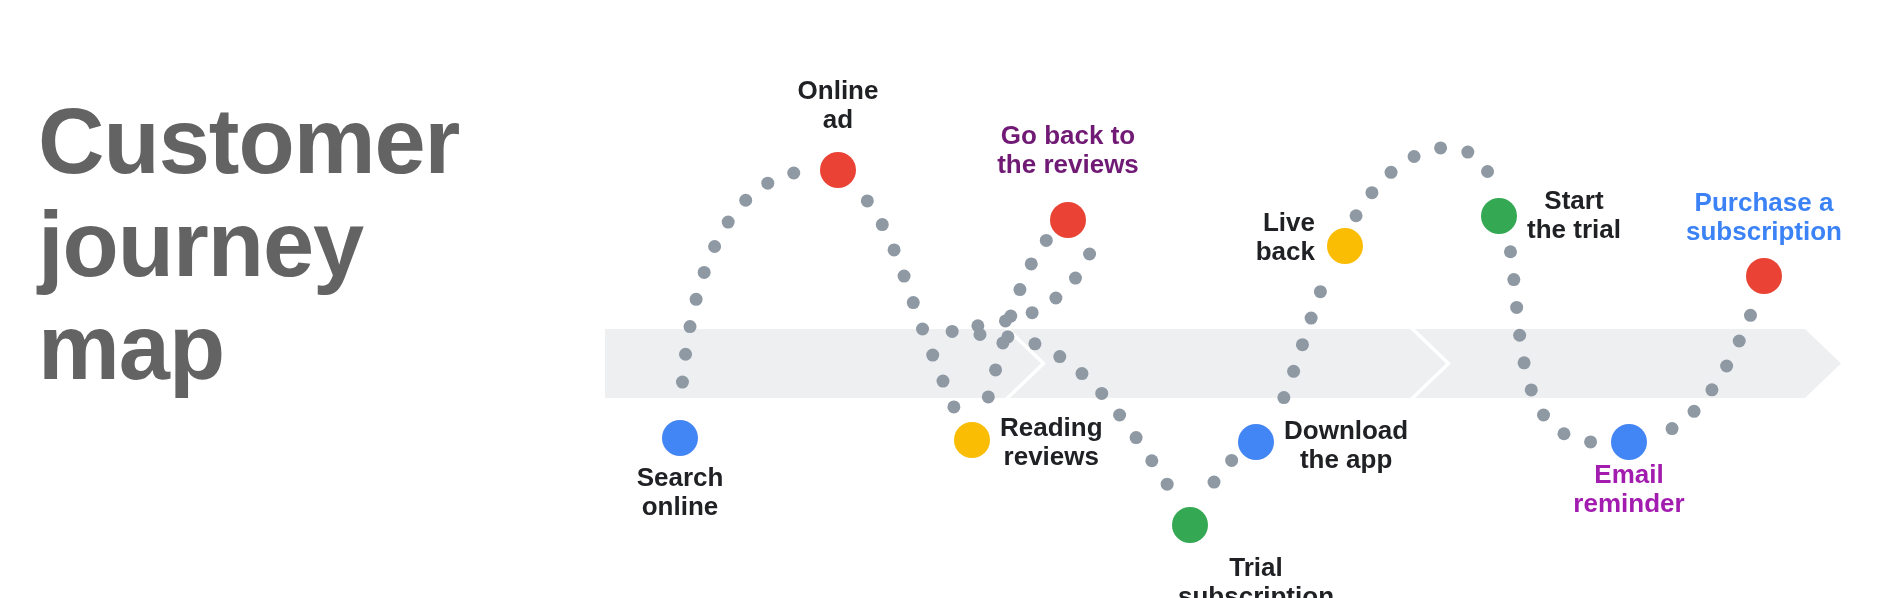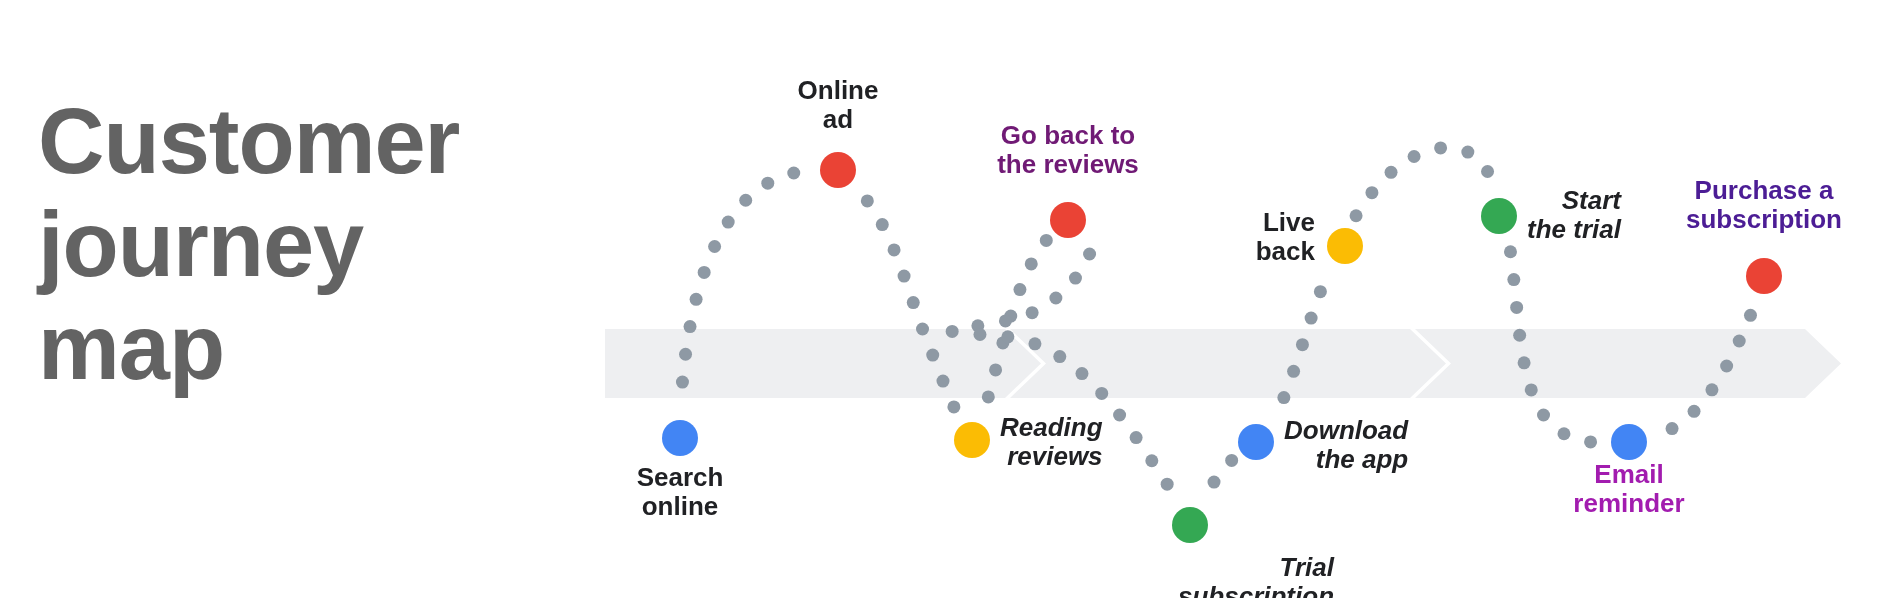--- a/index.html
+++ b/index.html
@@ -48,21 +48,21 @@
   .node-label {
     position: absolute;
     color: #202124;
     font-size: 26px;
     font-weight: bold;
     line-height: 29px;
     white-space: pre-line;
   }
   .node-label.center { text-align: center; transform: translateX(-50%); }
   .node-label.left   { text-align: right;  transform: translateX(-100%); }
-  .node-label.right  { text-align: right; font-style: italic; }
+  .node-label.right  { text-align: center; }
 </style>
 </head>
 <body>
 
 <div id="stage">
 
   <div id="title-block">
     <span class="title-line">Customer</span>
     <span class="title-line">journey</span>
     <span class="title-line">map</span>
@@ -174,17 +174,17 @@
       <div class="node-label right" style="left: 1178px; top: 505px; color: rgb(32, 33, 36);">Trial
 subscription</div>
       <div class="node-label right" style="left: 1284px; top: 368px; color: rgb(32, 33, 36);">Download
 the app</div>
       <div class="node-label left" style="left: 1315px; top: 160px; color: rgb(32, 33, 36);">Live
 back</div>
       <div class="node-label right" style="left: 1527px; top: 138px; color: rgb(32, 33, 36);">Start
 the trial</div>
       <div class="node-label center" style="left: 1629px; top: 412px; color: #a21caf;">Email
 reminder</div>
-      <div class="node-label center" style="left: 1764px; top: 128px; color: #4c1d95;">Purchase a
+      <div class="node-label center" style="left: 1764px; top: 140px; color: #3b82f6;">Purchase a
 subscription</div>
     </div>
 
 </div>
 
 </body></html>

